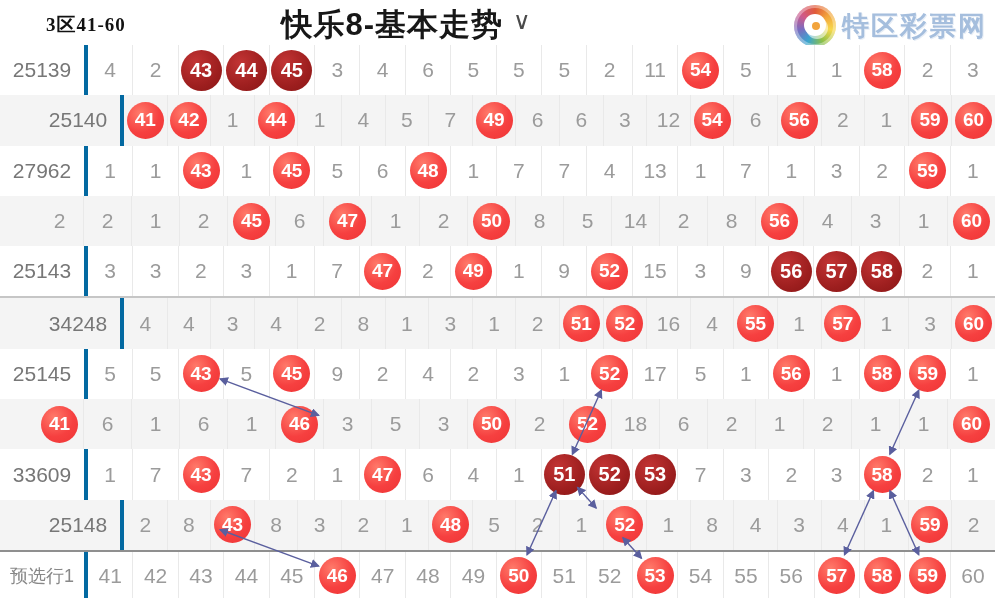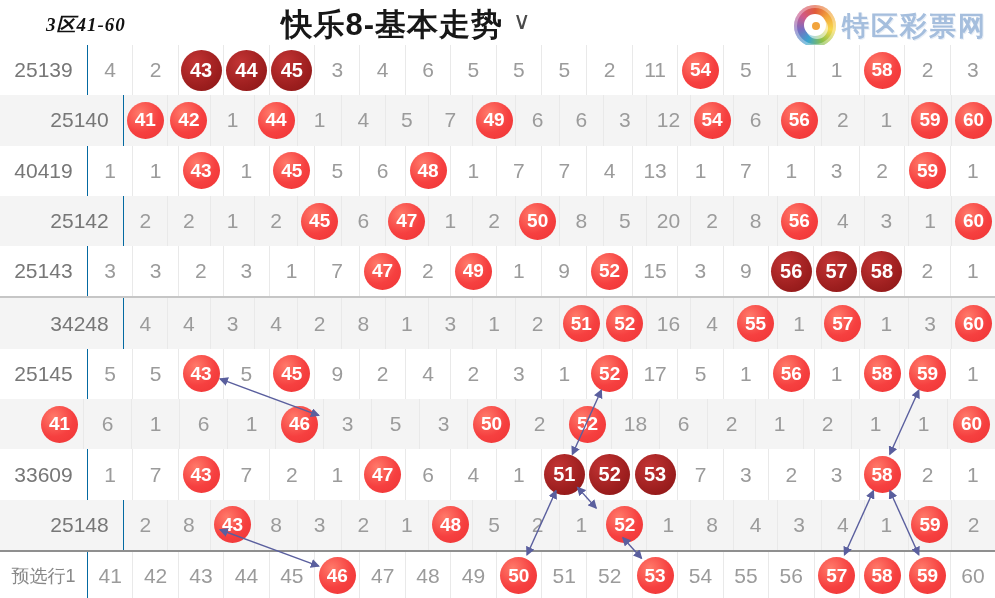--- a/index.html
+++ b/index.html
@@ -1,21 +1,21 @@
 <!DOCTYPE html>
 <html><head>
 <meta charset="utf-8">
 <style>
   html,body{margin:0;padding:0;background:#fff;}
   .stage{position:relative;width:995px;height:598px;background:#fff;overflow:hidden;
          font-family:"Liberation Sans","DejaVu Sans",sans-serif;}
   
   .header{position:absolute;left:0;top:0;width:995px;height:45px;background:#fff;}
   .zone{position:absolute;left:46px;top:12px;font-family:"Liberation Serif","DejaVu Serif",serif;
-        font-size:19px;font-weight:bold;color:#111;letter-spacing:1px;font-style:italic;}
+        font-size:19px;font-weight:bold;color:#111;letter-spacing:1px;}
   .titlewrap{position:absolute;left:0;top:0;width:812px;height:45px;text-align:center;cursor:pointer;}
   .title{display:inline-block;margin-top:4px;font-size:31px;font-weight:bold;color:#171717;letter-spacing:1px;}
   .chev{display:inline-block;font-size:24px;color:#4a4a4a;vertical-align:6px;margin-left:10px;font-weight:normal;}
   .logo{position:absolute;right:8px;top:4px;height:44px;display:flex;align-items:center;cursor:pointer;}
   .logo-icon{width:42px;height:42px;border-radius:50%;margin-right:6px;position:relative;
     background:conic-gradient(#e05a3a,#f2a43c,#f7d84b,#8cc04a,#3aa4cf,#7a6cc0,#d05a8a,#e05a3a);
     box-shadow:inset 0 0 0 3px rgba(255,255,255,.35);}
   .logo-icon::after{content:"";position:absolute;left:10px;top:9px;width:22px;height:22px;border-radius:50%;
     background:#fff;box-shadow:2px 3px 0 0 rgba(255,255,255,.55);}
   .logo-icon::before{content:"";position:absolute;left:18px;top:17px;width:8px;height:8px;border-radius:50%;
@@ -23,21 +23,21 @@
   .logo-text{font-size:27px;font-weight:bold;color:#a5bedd;letter-spacing:2px;
     text-shadow:1px 1px 0 #e8eef6;}
   .watermark{position:absolute;right:10px;top:46px;font-size:14px;color:#cfd8e4;font-style:italic;}
   
   .grid{position:absolute;left:0;top:45px;width:995px;}
   .row{display:flex;height:50.3px;background:#fff;}
   .row.alt{background:#f4f4f4;padding-left:36px;}
   .row.group-end{border-bottom:2px solid #c6c6c6;justify-content:flex-end;}
   .row.pre{height:48px;border-top:2px solid #8f8f8f;background:#fff;}
   .plabel{width:88px;box-sizing:border-box;display:flex;align-items:center;justify-content:center;
-    font-size:21px;color:#777;border-right:1px solid #0369a1;white-space:nowrap;overflow:hidden;}
+    font-size:21px;color:#777;border-right:4px solid #0369a1;white-space:nowrap;overflow:hidden;}
   .row.pre .plabel{color:#888;font-size:18px;}
   .cell{flex:1;box-sizing:border-box;display:flex;align-items:center;justify-content:center;
     font-size:21px;color:#9b9b9b;border-right:1px solid #e9e9e9;position:relative;}
   .cell:last-child{border-right:none;}
   .ball{width:37px;height:37px;border-radius:50%;display:flex;align-items:center;justify-content:center;
     color:#fff;font-size:19px;font-weight:bold;z-index:2;
     background:radial-gradient(circle at 35% 30%, #ff7a6a 0%, #f64040 55%, #ee3434 100%);}
   .ball.dark{width:41px;height:41px;font-size:20px;
     background:radial-gradient(circle at 35% 30%, #c23434 0%, #9e1f1f 60%, #891515 100%);}
   
@@ -128,21 +128,21 @@
         <div class="cell">2</div>
         <div class="cell">1</div>
         <div class="cell">
           <span class="ball">59</span>
         </div>
         <div class="cell">
           <span class="ball">60</span>
         </div>
       </div>
       <div class="row">
-        <div class="plabel">40419</div>
+        <div class="plabel">27962</div>
         <div class="cell">1</div>
         <div class="cell">1</div>
         <div class="cell">
           <span class="ball">43</span>
         </div>
         <div class="cell">1</div>
         <div class="cell">
           <span class="ball">45</span>
         </div>
         <div class="cell">5</div>
@@ -159,40 +159,39 @@
         <div class="cell">7</div>
         <div class="cell">1</div>
         <div class="cell">3</div>
         <div class="cell">2</div>
         <div class="cell">
           <span class="ball">59</span>
         </div>
         <div class="cell">1</div>
       </div>
       <div class="row alt">
-        <div class="plabel">25142</div>
         <div class="cell">2</div>
         <div class="cell">2</div>
         <div class="cell">1</div>
         <div class="cell">2</div>
         <div class="cell">
           <span class="ball">45</span>
         </div>
         <div class="cell">6</div>
         <div class="cell">
           <span class="ball">47</span>
         </div>
         <div class="cell">1</div>
         <div class="cell">2</div>
         <div class="cell">
           <span class="ball">50</span>
         </div>
         <div class="cell">8</div>
         <div class="cell">5</div>
-        <div class="cell">20</div>
+        <div class="cell">14</div>
         <div class="cell">2</div>
         <div class="cell">8</div>
         <div class="cell">
           <span class="ball">56</span>
         </div>
         <div class="cell">4</div>
         <div class="cell">3</div>
         <div class="cell">1</div>
         <div class="cell">
           <span class="ball">60</span>

